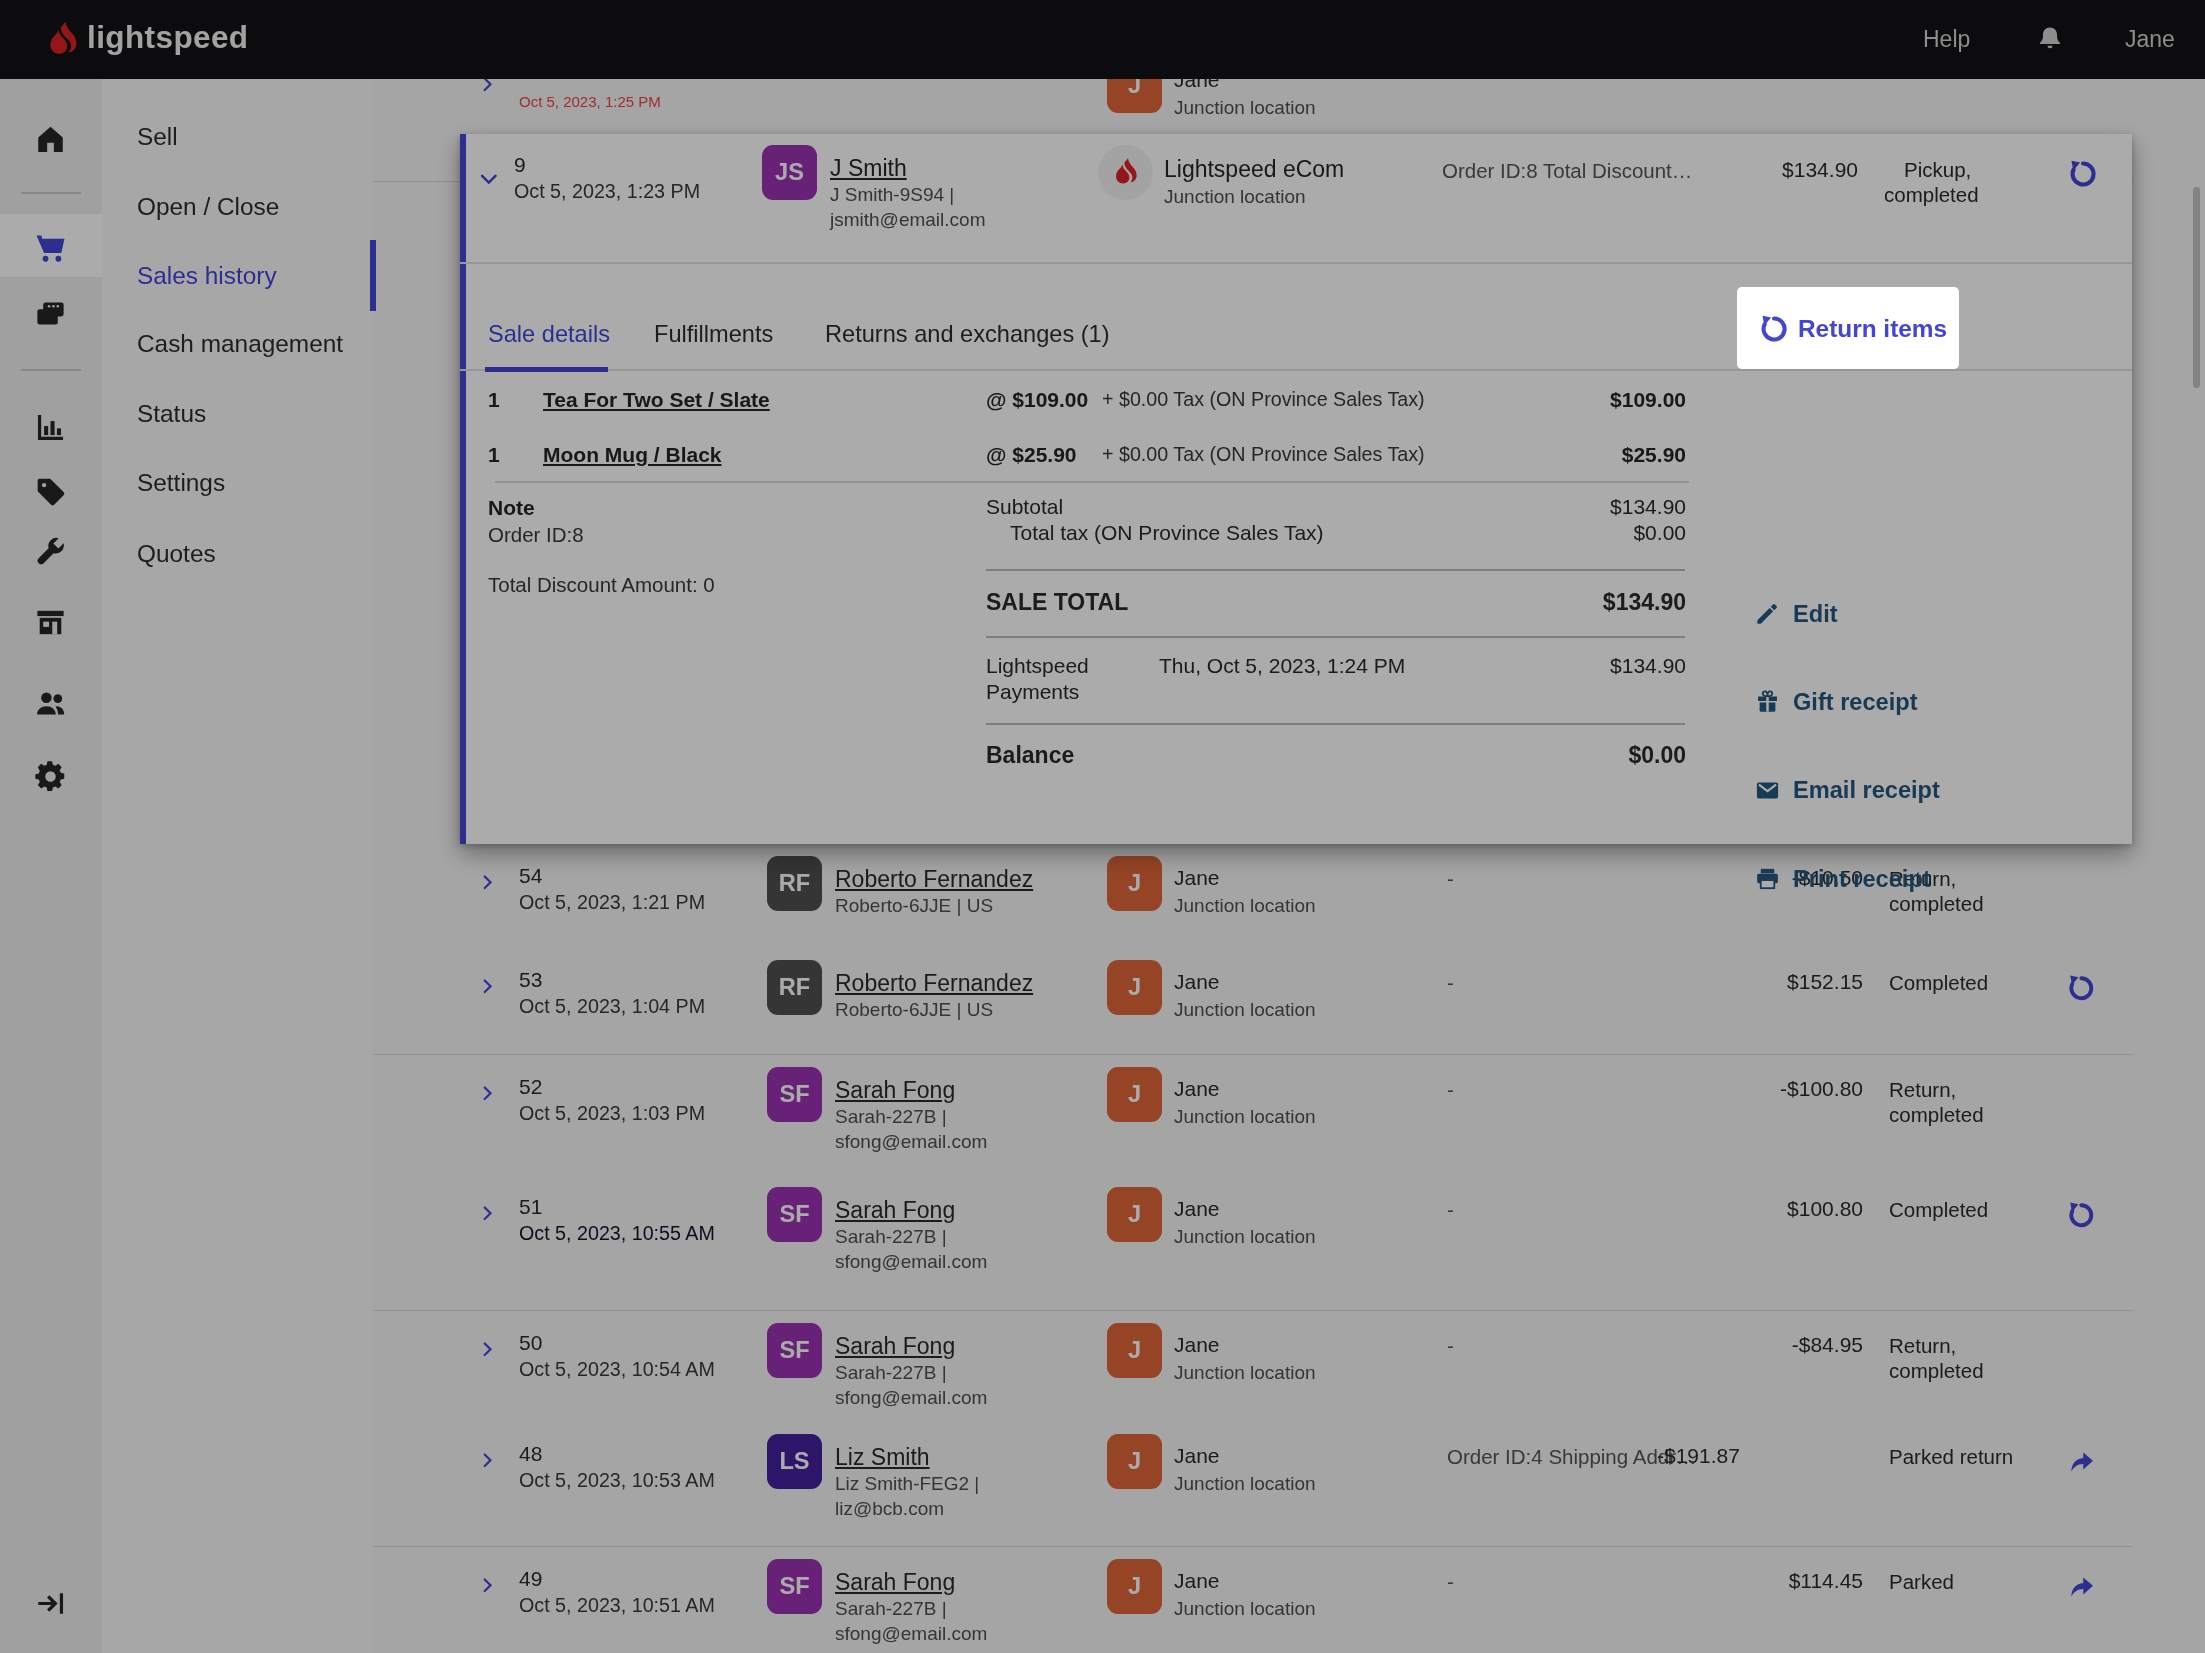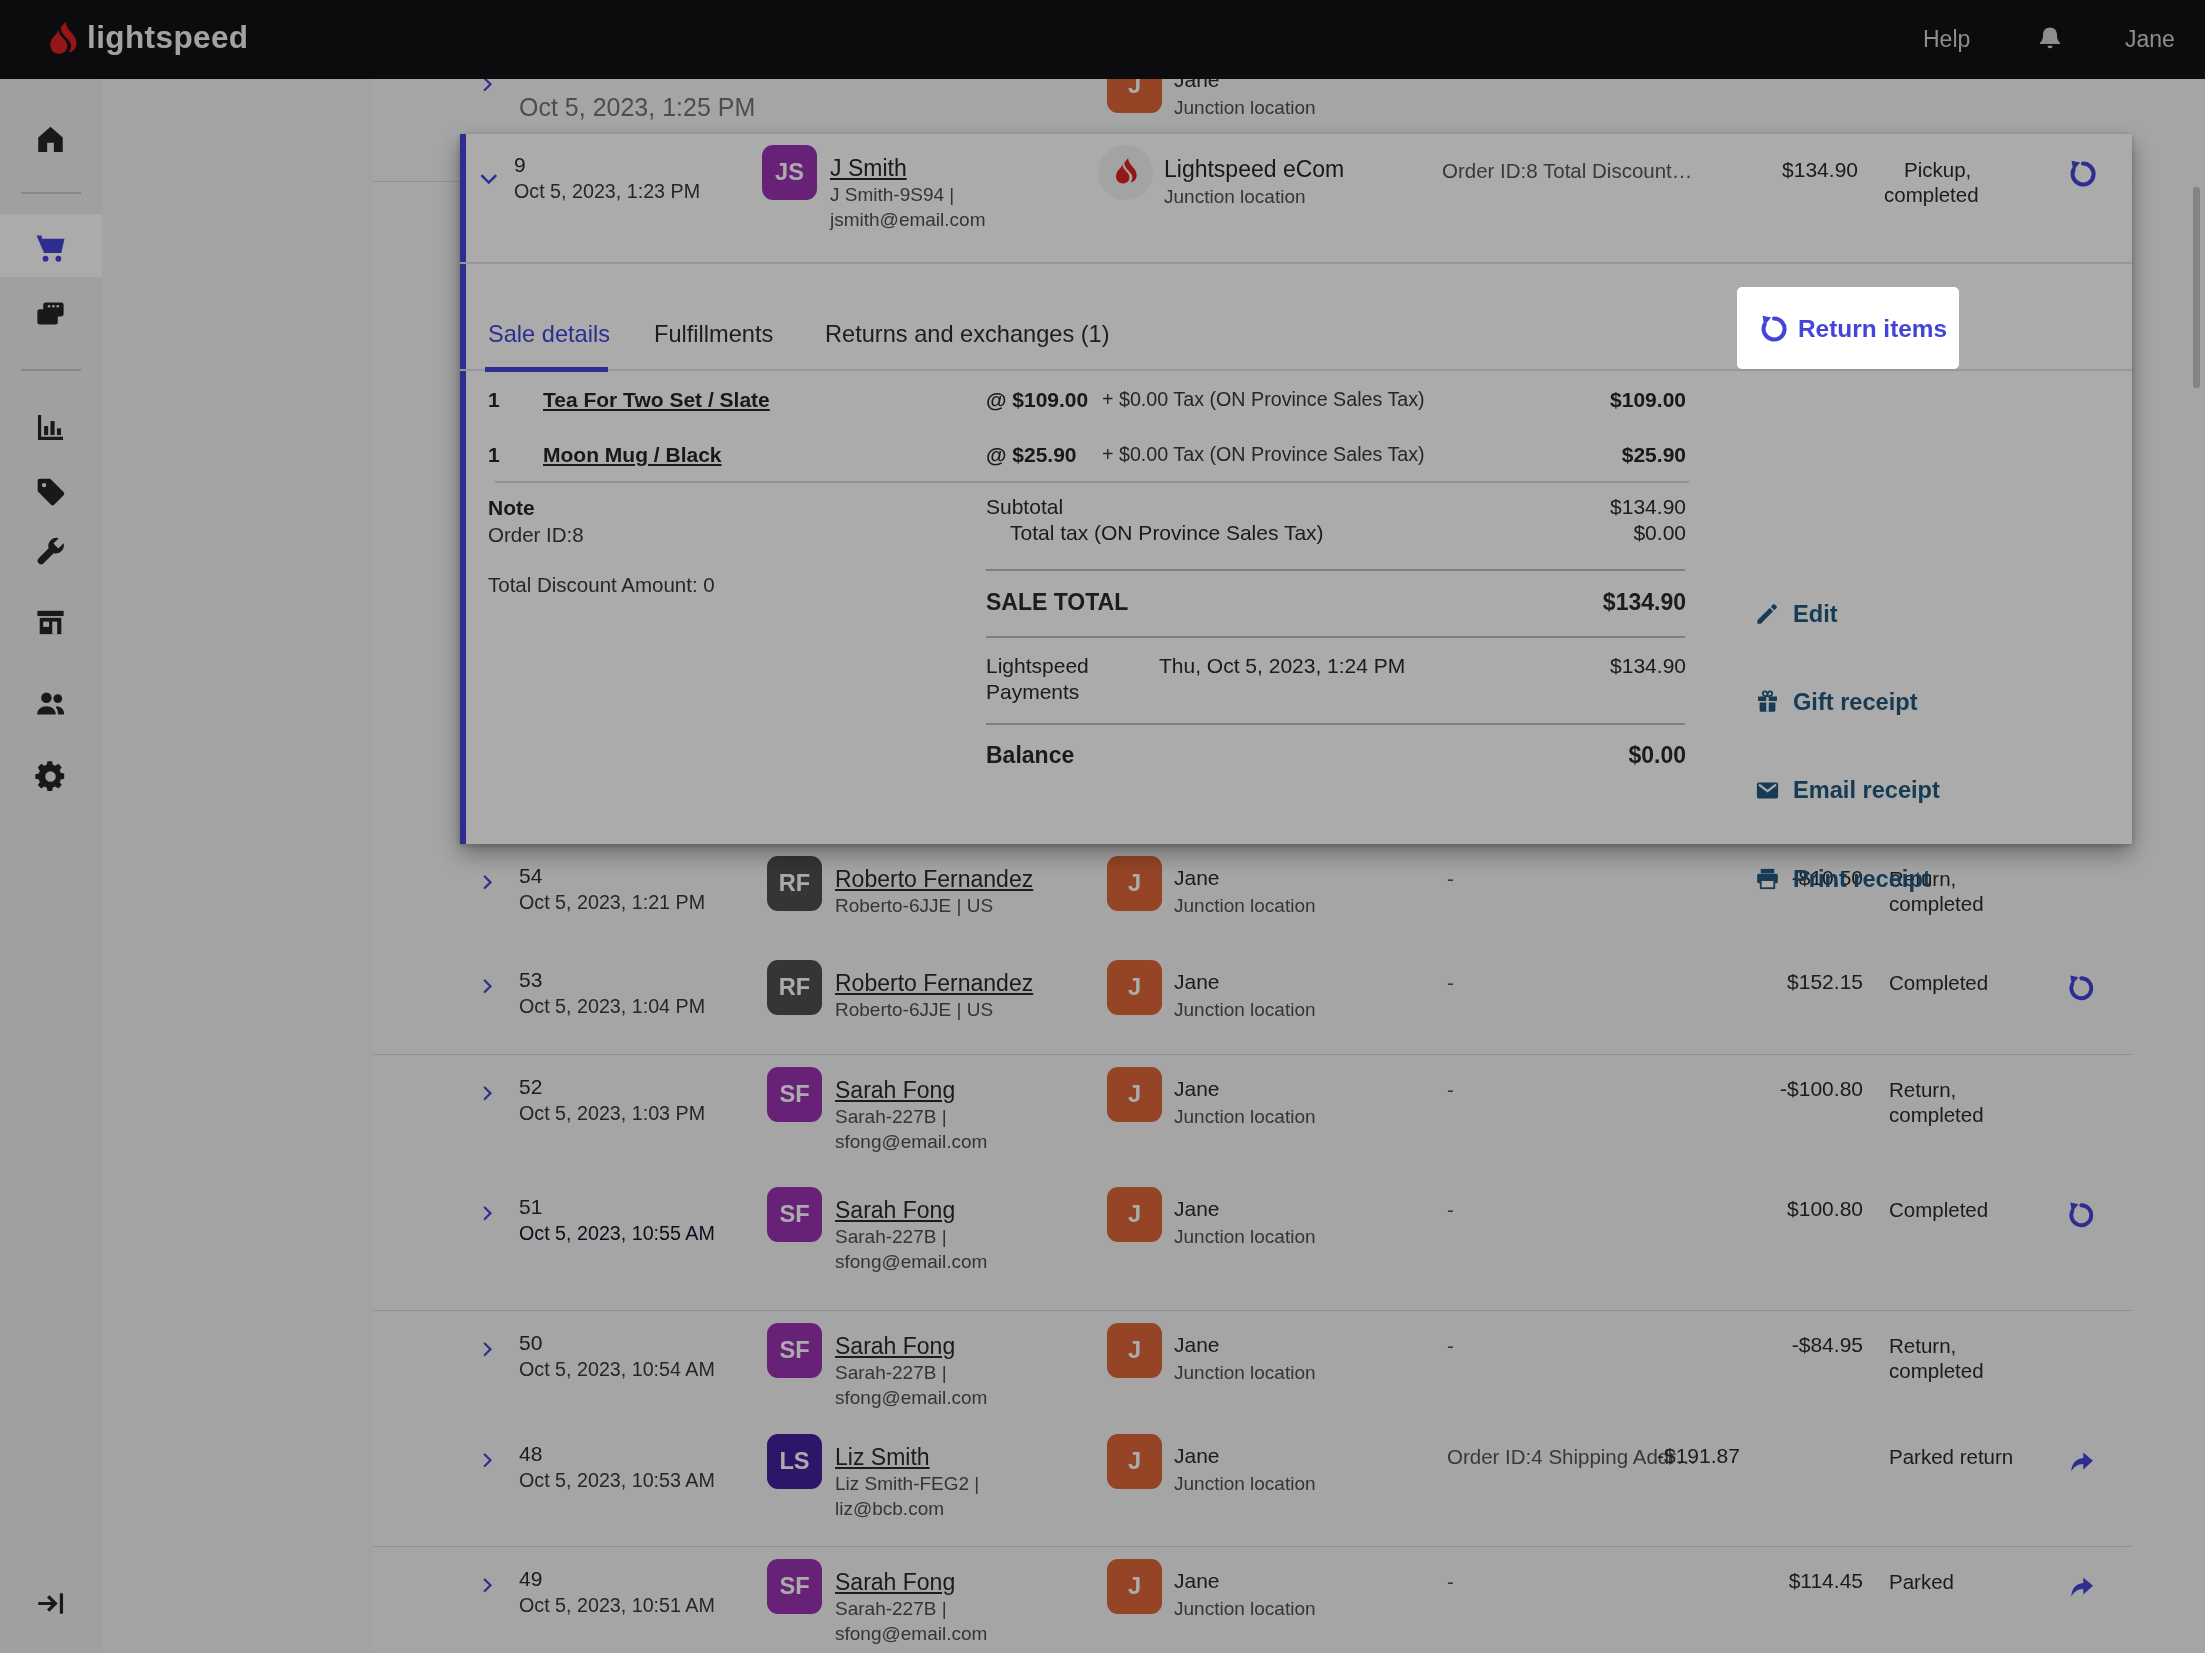--- a/index.html
+++ b/index.html
@@ -112,28 +112,40 @@
         </svg></div>
       <div class="rail-icon" style="top: 680px;"><svg width="35" height="35" viewBox="0 0 24 24" fill="#262626" xmlns="http://www.w3.org/2000/svg">
           <path fill-rule="evenodd" d="M12 8.4a3.6 3.6 0 1 0 3.6 3.6A3.6 3.6 0 0 0 12 8.4Zm9.4 5.2-2.4.5a7 7 0 0 1-.7 1.7l1.4 2.1-2.3 2.3-2.1-1.4a7 7 0 0 1-1.7.7l-.5 2.4h-3.2l-.5-2.4a7 7 0 0 1-1.7-.7l-2.1 1.4-2.3-2.3 1.4-2.1a7 7 0 0 1-.7-1.7l-2.4-.5v-3.2l2.4-.5a7 7 0 0 1 .7-1.7L3.3 5.6l2.3-2.3 2.1 1.4a7 7 0 0 1 1.7-.7l.5-2.4h3.2l.5 2.4a7 7 0 0 1 1.7.7l2.1-1.4 2.3 2.3-1.4 2.1a7 7 0 0 1 .7 1.7l2.4.5Z"></path>
         </svg></div>
       <div class="rail-icon" style="top: 1507px;"><svg width="35" height="35" viewBox="0 0 24 24" fill="#262626" xmlns="http://www.w3.org/2000/svg">
           <path d="M3.6 10.9h9l-3-3 1.6-1.6 5.7 5.7-5.7 5.7-1.6-1.6 3-3h-9Z"></path>
           <rect x="18.4" y="5" width="2.2" height="14"></rect>
         </svg></div>
     </nav>
 
+  <nav id="sidebar">
+    <div id="sidebar-items">
+        <div class="side-item" style="top: 44px;">Sell</div>
+        <div class="side-item" style="top: 114px;">Open / Close</div>
+        <div class="side-item active" style="top: 183px;">Sales history</div>
+        <div class="side-item" style="top: 251px;">Cash management</div>
+        <div class="side-item" style="top: 321px;">Status</div>
+        <div class="side-item" style="top: 390px;">Settings</div>
+        <div class="side-item" style="top: 461px;">Quotes</div>
+      </div>
+    <div id="active-indicator"></div>
+  </nav>
 
   <main id="main">
     <div id="rows">
         <div class="row" style="top: -32px; height: 135px;">
           <span class="abs" style="left: 104px; top: 27px;"><svg width="20.5" height="20.5" viewBox="0 0 24 24" fill="#4545d9" xmlns="http://www.w3.org/2000/svg">
               <path d="M9 5.2 15.8 12 9 18.8" fill="none" stroke="#4545d9" stroke-width="2.6" stroke-linecap="round"></path>
             </svg></span>
-          <span class="abs nowrap" style="left: 146px; top: 46px;;font-size:25px;color:#737373">Oct 5, 2023, 1:25 PM</span>
+          <span class="abs nowrap" style="left: 146px; top: 46px;;font-size:15px;color:#ef4444">Oct 5, 2023, 1:25 PM</span>
           <div class="avatar" style="left: 734px; top: 11px; background: rgb(224, 102, 58);">J</div>
           <span class="abs nowrap" style="left: 801px; top: 20.5px;;font-size:21px">Jane</span>
           <span class="abs nowrap" style="left: 801px; top: 50px;;font-size:19px;color:#4f4f4f">Junction location</span>
         </div>
         <div class="row" style="top: 766px; height: 105px;">
           <span class="abs" style="left: 104px; top: 27px;"><svg width="20.5" height="20.5" viewBox="0 0 24 24" fill="#4545d9" xmlns="http://www.w3.org/2000/svg">
               <path d="M9 5.2 15.8 12 9 18.8" fill="none" stroke="#4545d9" stroke-width="2.6" stroke-linecap="round"></path>
             </svg></span>
           <span class="abs nowrap" style="left: 146px; top: 19px;;font-size:21px">54</span>
           <span class="abs nowrap" style="left: 146px; top: 46px;;font-size:19.7px;color:#3a3a3a">Oct 5, 2023, 1:21 PM</span>

